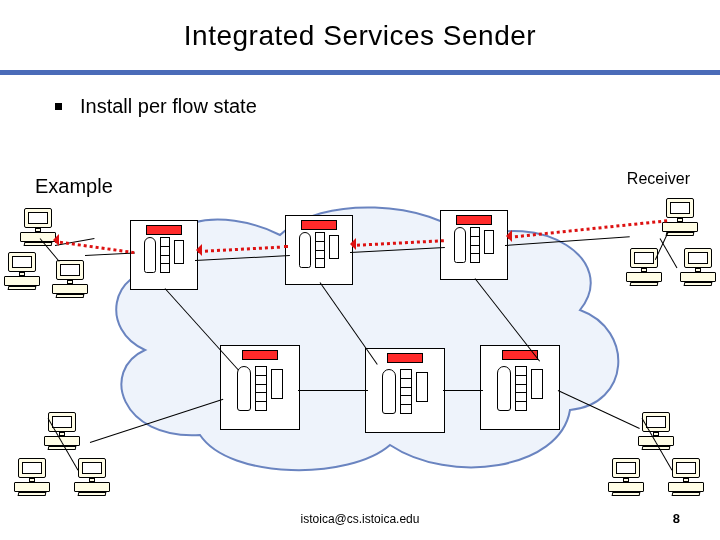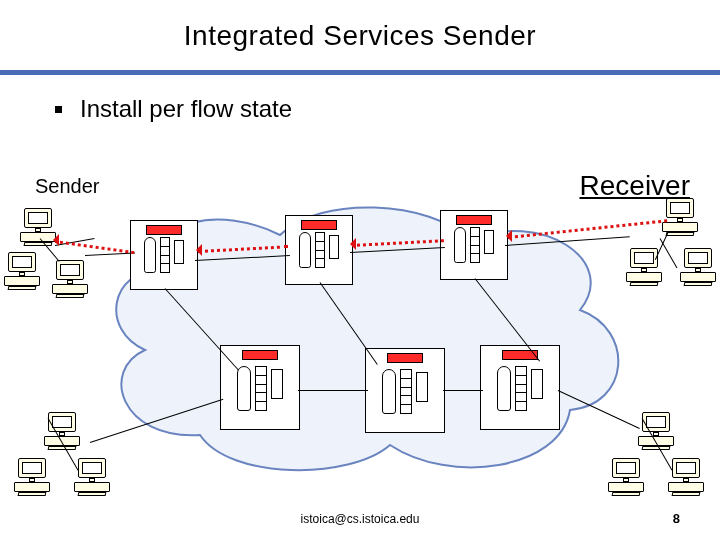--- a/index.html
+++ b/index.html
@@ -1,23 +1,23 @@
 <!DOCTYPE html>
 <html><head>
 <meta charset="utf-8">
 <style>
   * { box-sizing: border-box; margin: 0; padding: 0; }
   body { width: 720px; height: 540px; font-family: Arial, Helvetica, sans-serif; background: #fff; position: relative; overflow: hidden; }
   .title { font-size: 28px; font-weight: 400; text-align: center; margin-top: 20px; letter-spacing: 0.5px; }
   .rule { width: 100%; height: 5px; background: #4a6bb8; margin-top: 18px; }
   .bullet-row { display: flex; align-items: center; margin: 20px 0 0 55px; }
   .bullet-sq { width: 7px; height: 7px; background: #000; margin-right: 18px; }
-  .bullet-txt { font-size: 24px; }
+  .bullet-txt { font-size: 20px; }
   .sender-lbl { position: absolute; left: 35px; top: 175px; font-size: 20px; }
-  .receiver-lbl { position: absolute; right: 30px; top: 170px; font-size: 28px; text-decoration: underline; }
+  .receiver-lbl { position: absolute; right: 30px; top: 170px; font-size: 16px; }
   .footer-email { position: absolute; bottom: 14px; left: 50%; transform: translateX(-50%); font-size: 12px; }
   .footer-page { position: absolute; bottom: 14px; right: 40px; font-size: 13px; font-weight: bold; }
 
   .stage { position: absolute; left: 0; top: 190px; width: 720px; height: 320px; }
 
   
   .cloud { position: absolute; left: 90px; top: 10px; width: 540px; height: 280px; filter: drop-shadow(0 0 0 transparent); }
   .cloud svg { width: 100%; height: 100%; }
 
   
@@ -56,21 +56,21 @@
 <body>
 
 <h1 class="title">Integrated Services Sender</h1>
 <div class="rule"></div>
 
 <div class="bullet-row">
   <div class="bullet-sq"></div>
   <div class="bullet-txt">Install per flow state</div>
 </div>
 
-<div class="sender-lbl">Sender</div>
+<div class="sender-lbl">Example</div>
 <div class="receiver-lbl">Receiver</div>
 
 <div class="stage">
 
   <div class="cloud">
     <svg viewBox="0 0 540 280">
       <path d="M70 70
                C 20 70, 10 130, 55 150
                C 10 170, 30 240, 110 235
                C 140 280, 260 280, 300 245

